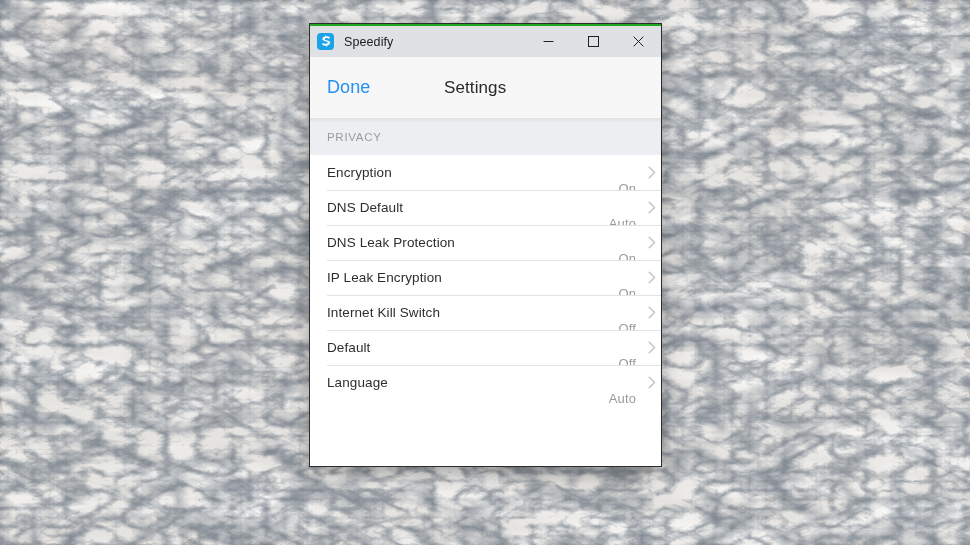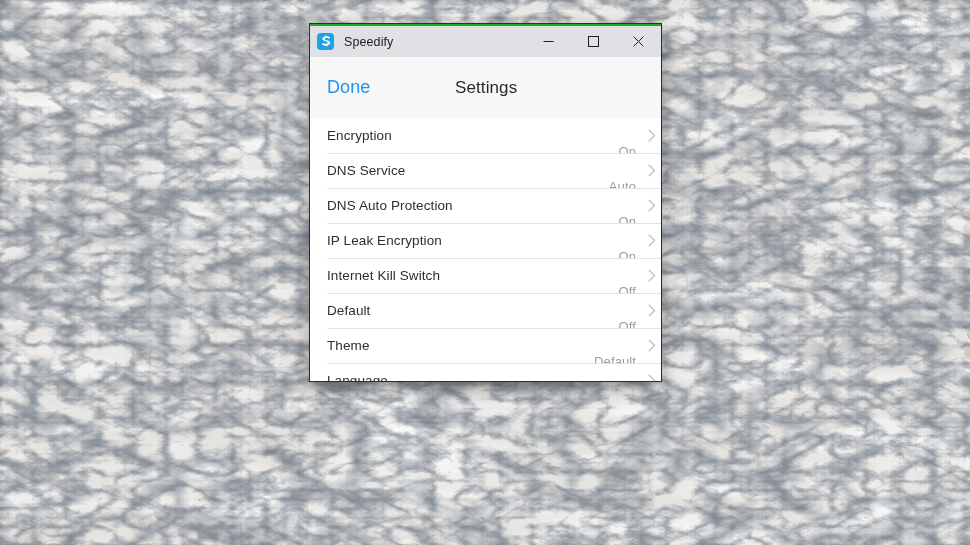--- a/index.html
+++ b/index.html
@@ -21,21 +21,21 @@
     overflow: hidden;
   }
   #desktop svg { position: absolute; inset: 0; }
 
   
   #speedify-window {
     position: absolute;
     left: 309px;
     top: 23px;
     width: 353px;
-    height: 359px;
+    height: 444px;
     box-sizing: border-box;
     border: 1px solid #2c2c2c;
     background: #ffffff;
     box-shadow: 0 6px 18px rgba(0,0,0,0.35);
     overflow: hidden;
     display: flex;
     flex-direction: column;
   }
   .accent-line {
     height: 2px;
@@ -106,21 +106,21 @@
   .nav-done {
     position: absolute;
     left: 17px;
     font-size: 18px;
     color: #2491f2;
     letter-spacing: 0.1px;
     cursor: pointer;
   }
   .nav-title {
     position: absolute;
-    left: 145px;
+    left: 134px;
     font-size: 17px;
     color: #2a2a2a;
     letter-spacing: 0.1px;
   }
 
   
   .settings-list {
     flex: 1 1 auto;
     background: #ffffff;
     overflow: hidden;
@@ -280,44 +280,45 @@
       </div>
     </div>
   </div>
 
   <div class="navbar">
     <span class="nav-done">Done</span>
     <span class="nav-title">Settings</span>
   </div>
 
   <div class="settings-list" id="settings-list">
+      <div class="section-header">PRIVACY</div>
       <div class="row">
         <span class="row-label">Encryption</span>
         <span class="row-right">
           <span class="row-value">On</span>
           <span class="chev">
             <svg width="8" height="13" viewBox="0 0 8 13">
               <polyline points="1.2,1.2 6.6,6.5 1.2,11.8" fill="none" stroke="#c2c2c2" stroke-width="1.4" stroke-linecap="round" stroke-linejoin="round"></polyline>
             </svg>
           </span>
         </span>
       </div>
       <div class="row">
-        <span class="row-label">DNS Service</span>
+        <span class="row-label">DNS Default</span>
         <span class="row-right">
           <span class="row-value">Auto</span>
           <span class="chev">
             <svg width="8" height="13" viewBox="0 0 8 13">
               <polyline points="1.2,1.2 6.6,6.5 1.2,11.8" fill="none" stroke="#c2c2c2" stroke-width="1.4" stroke-linecap="round" stroke-linejoin="round"></polyline>
             </svg>
           </span>
         </span>
       </div>
       <div class="row">
-        <span class="row-label">DNS Auto Protection</span>
+        <span class="row-label">DNS Leak Protection</span>
         <span class="row-right">
           <span class="row-value">On</span>
           <span class="chev">
             <svg width="8" height="13" viewBox="0 0 8 13">
               <polyline points="1.2,1.2 6.6,6.5 1.2,11.8" fill="none" stroke="#c2c2c2" stroke-width="1.4" stroke-linecap="round" stroke-linejoin="round"></polyline>
             </svg>
           </span>
         </span>
       </div>
       <div class="row">
@@ -347,31 +348,20 @@
         <span class="row-right">
           <span class="row-value">Off</span>
           <span class="chev">
             <svg width="8" height="13" viewBox="0 0 8 13">
               <polyline points="1.2,1.2 6.6,6.5 1.2,11.8" fill="none" stroke="#c2c2c2" stroke-width="1.4" stroke-linecap="round" stroke-linejoin="round"></polyline>
             </svg>
           </span>
         </span>
       </div>
       <div class="row">
-        <span class="row-label">Theme</span>
-        <span class="row-right">
-          <span class="row-value">Default</span>
-          <span class="chev">
-            <svg width="8" height="13" viewBox="0 0 8 13">
-              <polyline points="1.2,1.2 6.6,6.5 1.2,11.8" fill="none" stroke="#c2c2c2" stroke-width="1.4" stroke-linecap="round" stroke-linejoin="round"></polyline>
-            </svg>
-          </span>
-        </span>
-      </div>
-      <div class="row">
         <span class="row-label">Language</span>
         <span class="row-right">
           <span class="row-value">Auto</span>
           <span class="chev">
             <svg width="8" height="13" viewBox="0 0 8 13">
               <polyline points="1.2,1.2 6.6,6.5 1.2,11.8" fill="none" stroke="#c2c2c2" stroke-width="1.4" stroke-linecap="round" stroke-linejoin="round"></polyline>
             </svg>
           </span>
         </span>
       </div>

